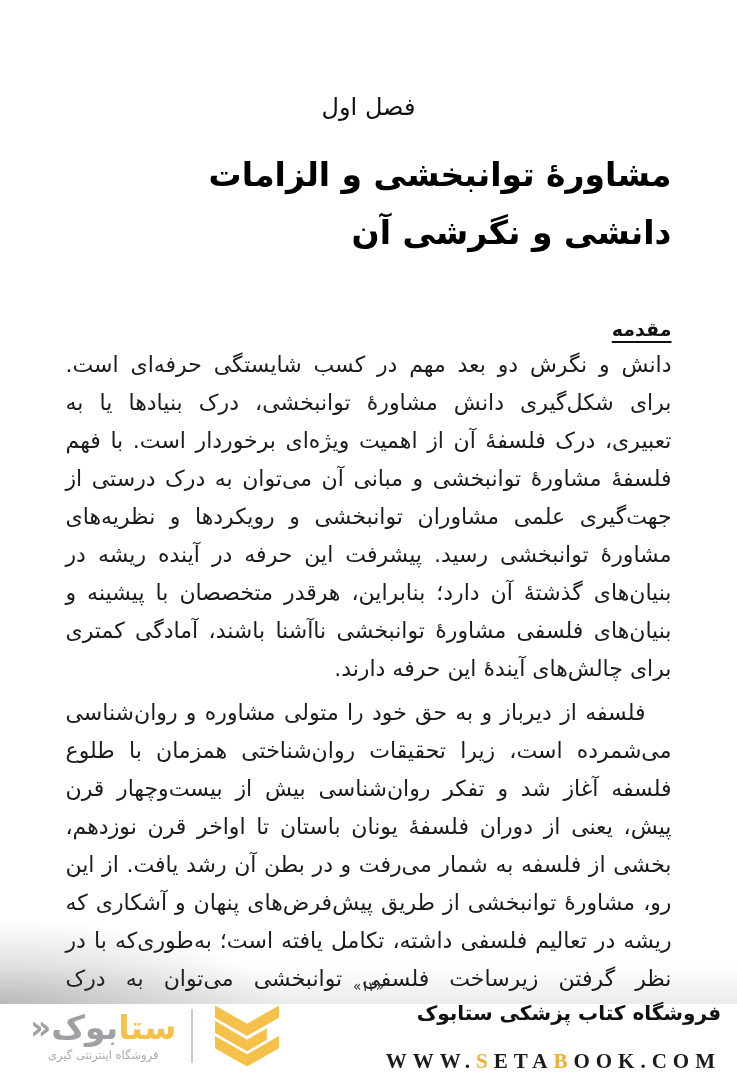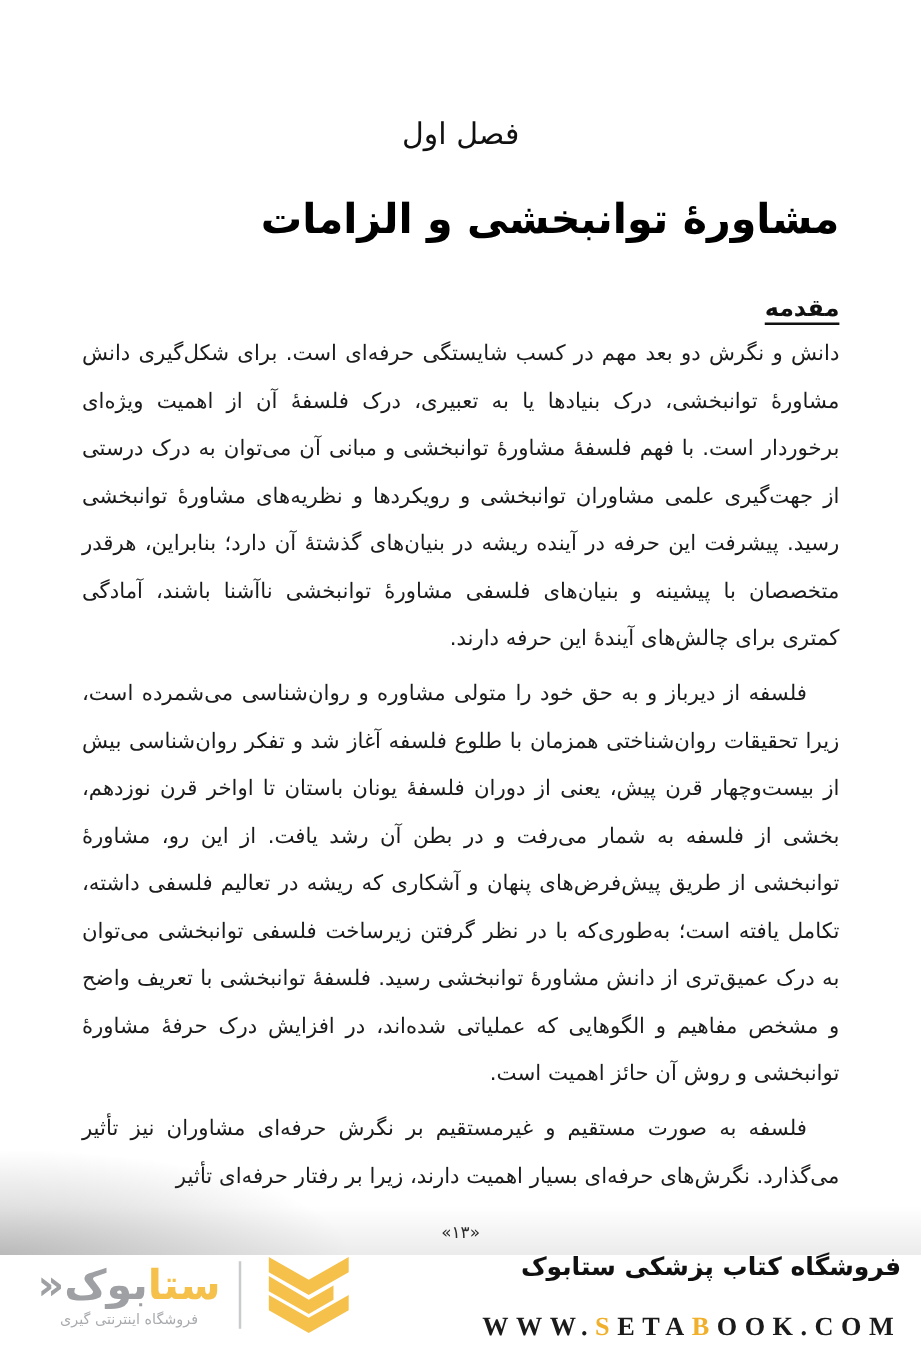--- a/index.html
+++ b/index.html
@@ -31,31 +31,31 @@
   .title {
     margin: 22px 0 0 0;
     text-align: right;
     font-size: 33px;
     font-weight: bold;
     line-height: 58px;
     color: #000000;
   }
   .title .tl { display: block; }
   .heading {
-    margin-top: 32px;
+    margin-top: 56px;
     font-size: 19px;
     font-weight: bold;
     color: #111111;
     text-decoration: underline;
     text-underline-offset: 5px;
     text-decoration-thickness: 1.5px;
   }
   .para {
     margin: 6px 0 0 0;
-    font-size: 17px;
+    font-size: 22px;
     line-height: 38px;
     text-align: justify;
     color: #1c1c1c;
   }
   .para.indent { text-indent: 26px; }
   .page-number {
     position: absolute;
     left: 0;
     right: 0;
     bottom: 86px;
@@ -136,20 +136,21 @@
 </style>
 </head>
 <body>
 
 <div class="page">
 
   <div class="content" dir="rtl">
     <div class="chapter">فصل اول</div>
     <h1 class="title">
       <span class="tl">مشاورهٔ توانبخشی و الزامات</span>
+      <span class="tl">دانشی و نگرشی آن</span>
     </h1>
     <div class="heading">مقدمه</div>
     <p class="para">دانش و نگرش دو بعد مهم در کسب شایستگی حرفه‌ای است. برای شکل‌گیری دانش مشاورهٔ توانبخشی، درک بنیادها یا به تعبیری، درک فلسفهٔ آن از اهمیت ویژه‌ای برخوردار است. با فهم فلسفهٔ مشاورهٔ توانبخشی و مبانی آن می‌توان به درک درستی از جهت‌گیری علمی مشاوران توانبخشی و رویکردها و نظریه‌های مشاورهٔ توانبخشی رسید. پیشرفت این حرفه در آینده ریشه در بنیان‌های گذشتهٔ آن دارد؛ بنابراین، هرقدر متخصصان با پیشینه و بنیان‌های فلسفی مشاورهٔ توانبخشی ناآشنا باشند، آمادگی کمتری برای چالش‌های آیندهٔ این حرفه دارند.</p>
     <p class="para indent">فلسفه از دیرباز و به حق خود را متولی مشاوره و روان‌شناسی می‌شمرده است، زیرا تحقیقات روان‌شناختی همزمان با طلوع فلسفه آغاز شد و تفکر روان‌شناسی بیش از بیست‌وچهار قرن پیش، یعنی از دوران فلسفهٔ یونان باستان تا اواخر قرن نوزدهم، بخشی از فلسفه به شمار می‌رفت و در بطن آن رشد یافت. از این رو، مشاورهٔ توانبخشی از طریق پیش‌فرض‌های پنهان و آشکاری که ریشه در تعالیم فلسفی داشته، تکامل یافته است؛ به‌طوری‌که با در نظر گرفتن زیرساخت فلسفی توانبخشی می‌توان به درک عمیق‌تری از دانش مشاورهٔ توانبخشی رسید. فلسفهٔ توانبخشی با تعریف واضح و مشخص مفاهیم و الگوهایی که عملیاتی شده‌اند، در افزایش درک حرفهٔ مشاورهٔ توانبخشی و روش آن حائز اهمیت است.</p>
     <p class="para indent">فلسفه به صورت مستقیم و غیرمستقیم بر نگرش حرفه‌ای مشاوران نیز تأثیر می‌گذارد. نگرش‌های حرفه‌ای بسیار اهمیت دارند، زیرا بر رفتار حرفه‌ای تأثیر</p>
   </div>
 
   <div class="scan-shadow"></div>
 
   <div class="page-number">«۱۳»</div>

